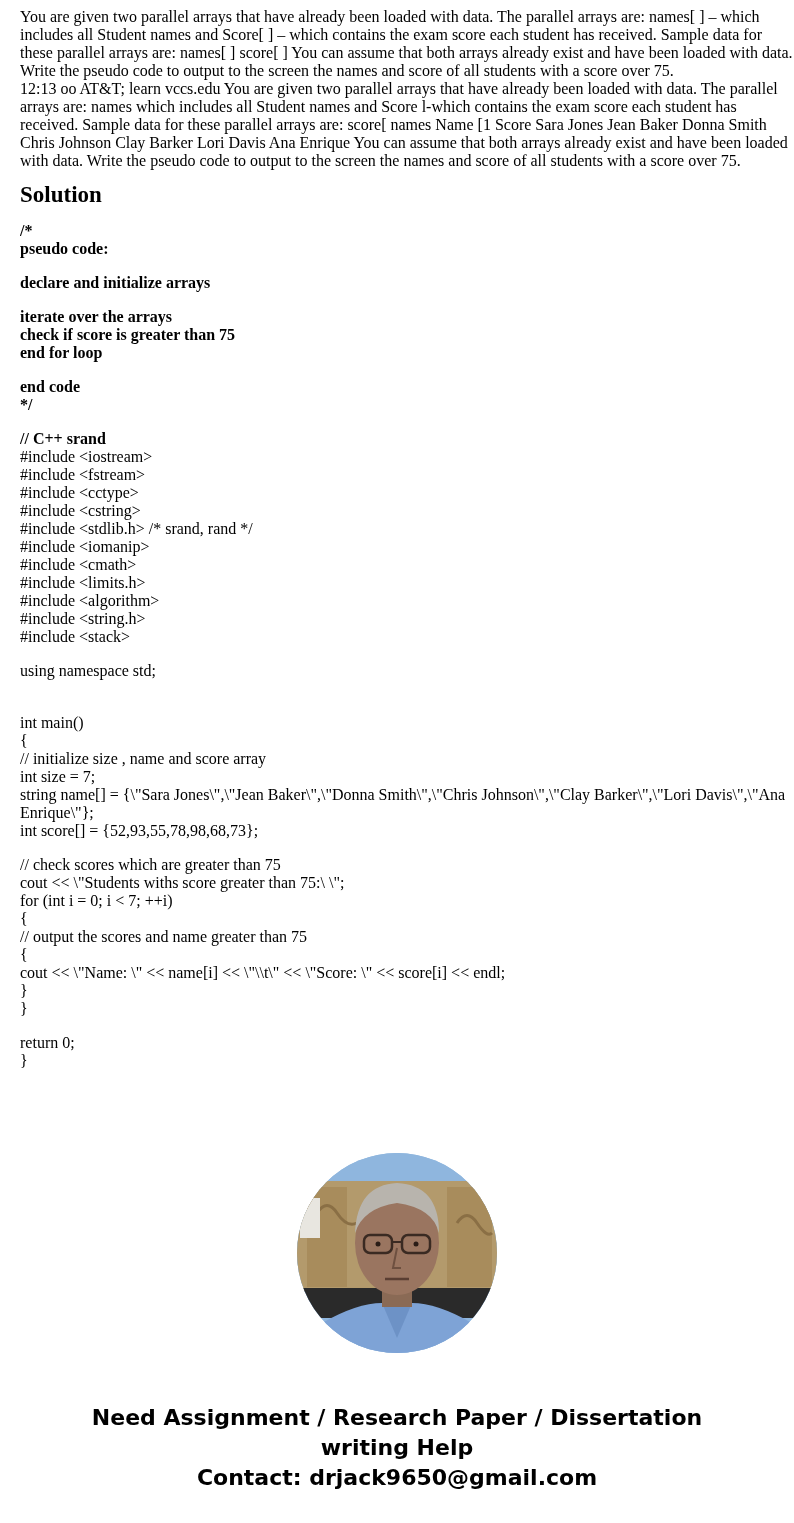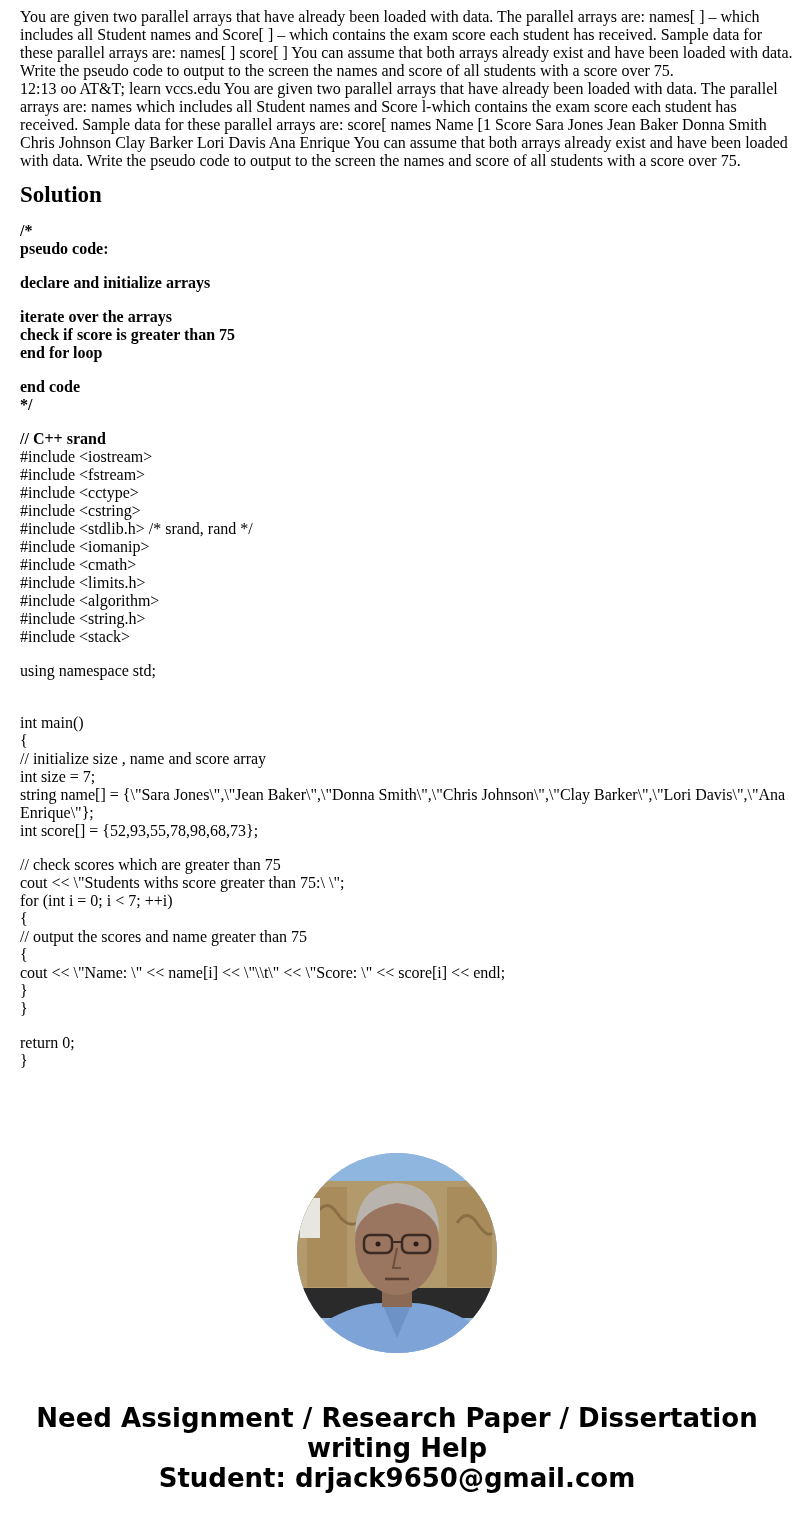--- a/index.html
+++ b/index.html
@@ -54,21 +54,21 @@
     }
     .avatar-wrap svg { display: block; }
     .footer {
       position: absolute;
       left: 0;
       top: 1403px;
       width: 794px;
       text-align: center;
       font-family: "DejaVu Sans", "Liberation Sans", sans-serif;
       font-weight: bold;
-      font-size: 26px;
+      font-size: 22px;
       line-height: 30px;
       color: #000;
       letter-spacing: 0px;
     }
     .footer div { white-space: nowrap; }
   </style>
 </head>
 <body>
 
 <div class="content">
@@ -163,14 +163,14 @@
     <circle cx="119" cy="91" r="2.5" fill="#2a1c16"></circle>
 
     <path d="M100 95 L96 115 L104 115" stroke="#6e5040" stroke-width="2" fill="none"></path>
     <line x1="88" y1="126" x2="112" y2="126" stroke="#5a3e32" stroke-width="2.5"></line>
   </svg>
 </div>
 
 <div class="footer">
   <div>Need Assignment / Research Paper / Dissertation</div>
   <div>writing Help</div>
-  <div>Student: drjack9650@gmail.com</div>
+  <div>Contact: drjack9650@gmail.com</div>
 </div>
 
 </body></html>

